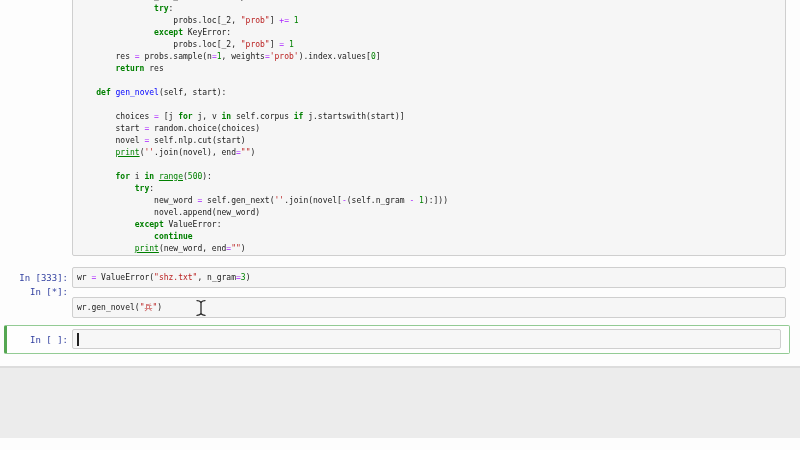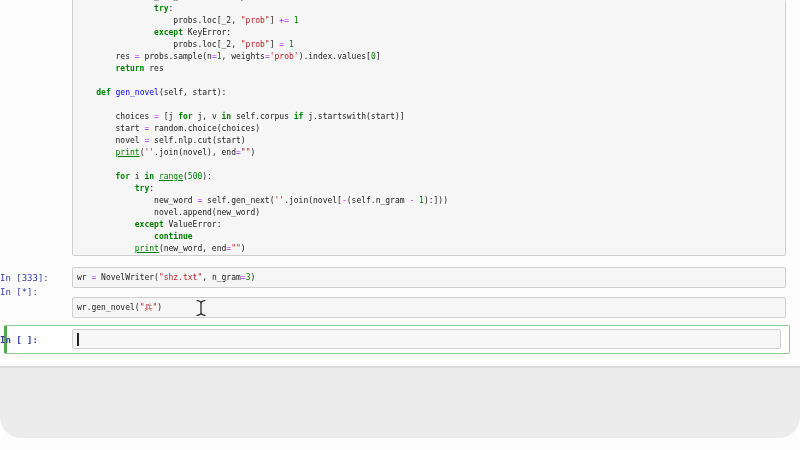--- a/index.html
+++ b/index.html
@@ -1,18 +1,18 @@
 <!DOCTYPE html>
 <html><head>
 <meta charset="utf-8">
 <style>
   * { margin:0; padding:0; box-sizing:border-box; }
   html,body { width:800px; height:450px; overflow:hidden; }
   body { background:#fdfdfd; font-family:"DejaVu Sans Mono","Liberation Mono",monospace; }
-  .stage { position:absolute; left:0; top:0; width:800px; height:438px; overflow:hidden;border-radius:21px; }
+  .stage { position:absolute; left:0; top:0; width:800px; height:438px; overflow:hidden; }
 
   
   .inputarea {
     position:absolute; left:72px; width:714px;
     background:#f6f6f6; border:1px solid #cfcfcf; border-radius:2px;
   }
   #box-top  { top:-14px; height:270px; }
   #box-333  { top:267px; height:21px; }
   #box-star { top:297px; height:21px; }
   #box-empty{ top:329px; height:20px; width:709px; background:#f7f7f7; }
@@ -29,26 +29,26 @@
   .tk-pl  { color:#1a1a1a; }
   .tk-kw  { color:#008000; font-weight:bold; }
   .tk-bi  { color:#008000;text-decoration:underline; }
   .tk-str { color:#ba2121; }
   .tk-op  { color:#aa22ff; }
   .tk-num { color:#008000; }
   .tk-fn  { color:#0000ff;margin-top:48px; }
 
   
   .prompt {
-    position:absolute; left:0; width:68px; 
+    position:absolute; left:0; width:68px; text-align:right;
     font-size:9px; line-height:12px; color:#303f9f; white-space:pre;
   }
   .p333  { top:272px; }
   .pstar { top:286px; }
-  .pempty{ top:334px;font-weight:bold; }
+  .pempty{ top:334px; }
 
   
   .selcell {
     position:absolute; left:4px; top:325px; width:786px; height:29px;
     border:1px solid #93cb94; border-left:3px solid #54a651; border-radius:2px;
     background:#fefefe;
   }
 
   .caret { position:absolute; left:4px; top:3px; width:2px; height:13px; background:#222; }
 
@@ -63,21 +63,21 @@
 <body>
 
 <div class="stage">
 
   <div class="inputarea" id="box-top">
     <pre class="code"><div class="cl"><span class="tk-pl">            </span><span class="tk-kw">for</span><span class="tk-pl"> _1, _2 </span><span class="tk-kw">in</span><span class="tk-pl"> self.corpus:</span></div><div class="cl"><span class="tk-pl">                </span><span class="tk-kw">try</span><span class="tk-pl">:</span></div><div class="cl"><span class="tk-pl">                    probs.loc[_2, </span><span class="tk-str">"prob"</span><span class="tk-pl">] </span><span class="tk-op">+=</span><span class="tk-pl"> </span><span class="tk-num">1</span></div><div class="cl"><span class="tk-pl">                </span><span class="tk-kw">except</span><span class="tk-pl"> KeyError:</span></div><div class="cl"><span class="tk-pl">                    probs.loc[_2, </span><span class="tk-str">"prob"</span><span class="tk-pl">] </span><span class="tk-op">=</span><span class="tk-pl"> </span><span class="tk-num">1</span></div><div class="cl"><span class="tk-pl">        res </span><span class="tk-op">=</span><span class="tk-pl"> probs.sample(n</span><span class="tk-op">=</span><span class="tk-num">1</span><span class="tk-pl">, weights</span><span class="tk-op">=</span><span class="tk-str">'prob'</span><span class="tk-pl">).index.values[</span><span class="tk-num">0</span><span class="tk-pl">]</span></div><div class="cl"><span class="tk-pl">        </span><span class="tk-kw">return</span><span class="tk-pl"> res</span></div><div class="cl"></div><div class="cl"><span class="tk-pl">    </span><span class="tk-kw">def</span><span class="tk-pl"> </span><span class="tk-fn">gen_novel</span><span class="tk-pl">(self, start):</span></div><div class="cl"></div><div class="cl"><span class="tk-pl">        choices </span><span class="tk-op">=</span><span class="tk-pl"> [j </span><span class="tk-kw">for</span><span class="tk-pl"> j, v </span><span class="tk-kw">in</span><span class="tk-pl"> self.corpus </span><span class="tk-kw">if</span><span class="tk-pl"> j.startswith(start)]</span></div><div class="cl"><span class="tk-pl">        start </span><span class="tk-op">=</span><span class="tk-pl"> random.choice(choices)</span></div><div class="cl"><span class="tk-pl">        novel </span><span class="tk-op">=</span><span class="tk-pl"> self.nlp.cut(start)</span></div><div class="cl"><span class="tk-pl">        </span><span class="tk-bi">print</span><span class="tk-pl">(</span><span class="tk-str">''</span><span class="tk-pl">.join(novel), end</span><span class="tk-op">=</span><span class="tk-str">""</span><span class="tk-pl">)</span></div><div class="cl"></div><div class="cl"><span class="tk-pl">        </span><span class="tk-kw">for</span><span class="tk-pl"> i </span><span class="tk-kw">in</span><span class="tk-pl"> </span><span class="tk-bi">range</span><span class="tk-pl">(</span><span class="tk-num">500</span><span class="tk-pl">):</span></div><div class="cl"><span class="tk-pl">            </span><span class="tk-kw">try</span><span class="tk-pl">:</span></div><div class="cl"><span class="tk-pl">                new_word </span><span class="tk-op">=</span><span class="tk-pl"> self.gen_next(</span><span class="tk-str">''</span><span class="tk-pl">.join(novel[</span><span class="tk-op">-</span><span class="tk-pl">(self.n_gram </span><span class="tk-op">-</span><span class="tk-pl"> </span><span class="tk-num">1</span><span class="tk-pl">):]))</span></div><div class="cl"><span class="tk-pl">                novel.append(new_word)</span></div><div class="cl"><span class="tk-pl">            </span><span class="tk-kw">except</span><span class="tk-pl"> ValueError:</span></div><div class="cl"><span class="tk-pl">                </span><span class="tk-kw">continue</span></div><div class="cl"><span class="tk-pl">            </span><span class="tk-bi">print</span><span class="tk-pl">(new_word, end</span><span class="tk-op">=</span><span class="tk-str">""</span><span class="tk-pl">)</span></div></pre>
   </div>
 
   <div class="prompt p333">In [333]:</div>
   <div class="inputarea" id="box-333">
-    <pre class="code oneline"><span class="tk-pl">wr </span><span class="tk-op">=</span><span class="tk-pl"> NovelWriter(</span><span class="tk-str">"shz.txt"</span><span class="tk-pl">, n_gram</span><span class="tk-op">=</span><span class="tk-num">3</span><span class="tk-pl">)</span></pre>
+    <pre class="code oneline"><span class="tk-pl">wr </span><span class="tk-op">=</span><span class="tk-pl"> ValueError(</span><span class="tk-str">"shz.txt"</span><span class="tk-pl">, n_gram</span><span class="tk-op">=</span><span class="tk-num">3</span><span class="tk-pl">)</span></pre>
   </div>
 
   <div class="prompt pstar">In [*]:</div>
   <div class="inputarea" id="box-star">
     <pre class="code oneline"><span class="tk-pl">wr.gen_novel(</span><span class="tk-str">"兵"</span><span class="tk-pl">)</span></pre>
   </div>
 
   <div class="selcell"></div>
   <div class="prompt pempty">In [ ]:</div>
   <div class="inputarea" id="box-empty">

